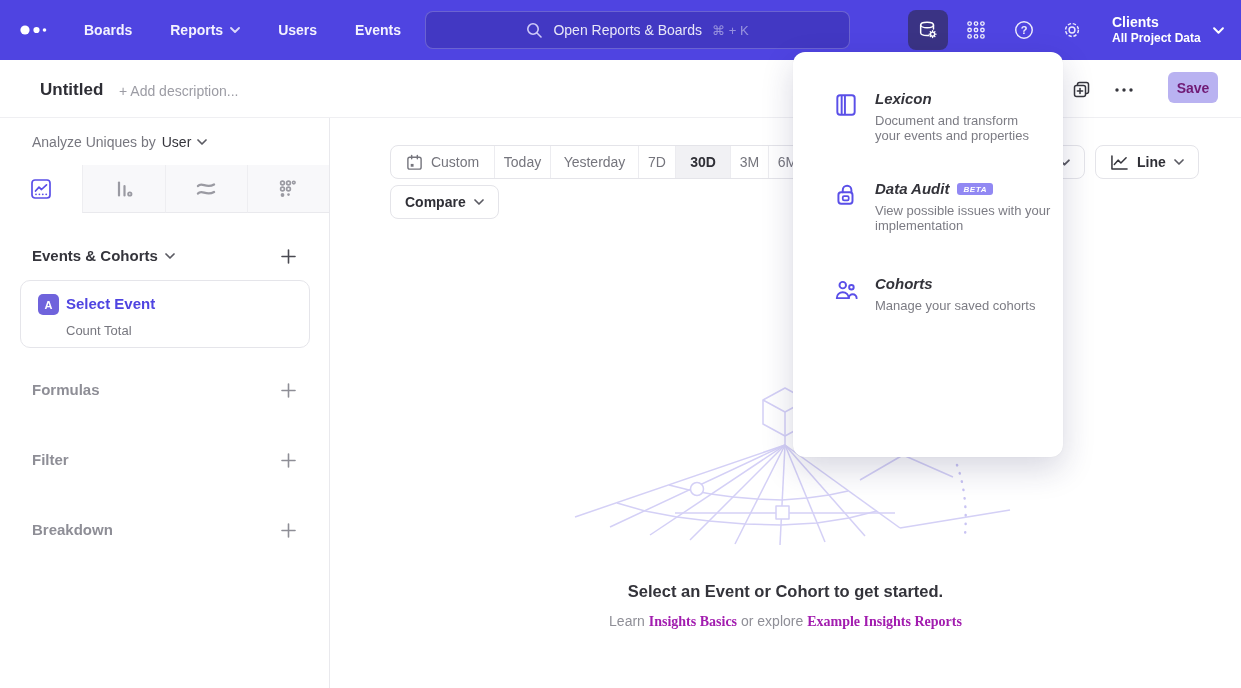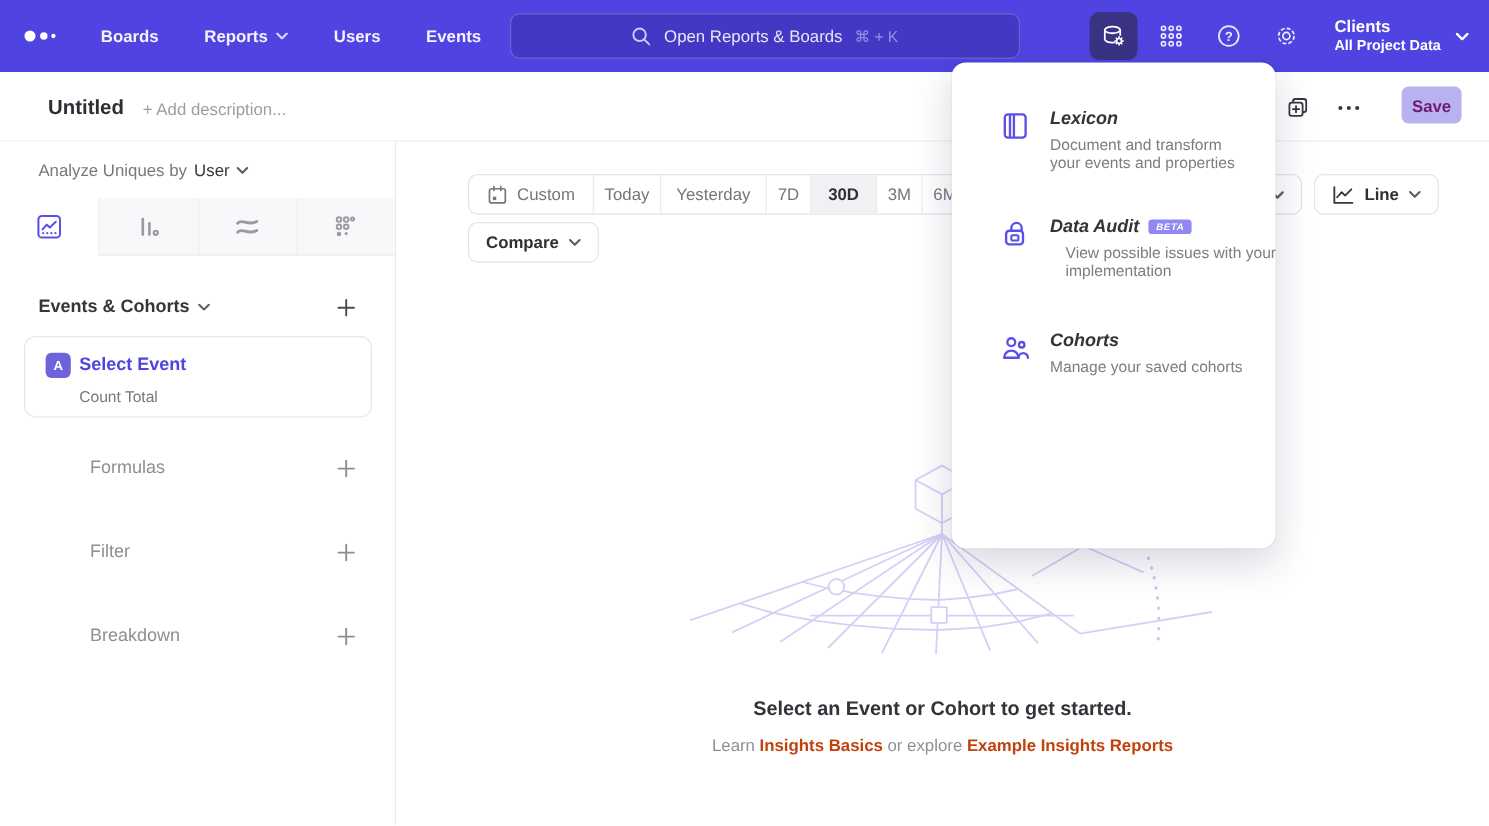--- a/index.html
+++ b/index.html
@@ -43,21 +43,21 @@
   .tabs { position:absolute; left:0; top:47px; width:329px; height:48px; display:grid; grid-template-columns:1fr 1fr 1fr 1fr; }
   .tab { display:flex; align-items:center; justify-content:center; background:#f8f8fa; border-bottom:1px solid #e9e9ed; border-left:1px solid #eeeef1; cursor:pointer; }
   .tab.selected { background:#fff; border-bottom:1px solid transparent; border-left:none; }
   .sec-head { position:absolute; left:32px; font-size:15px; font-weight:700; color:#35353c; display:flex; align-items:center; gap:7px; cursor:pointer; }
   .plus-btn { position:absolute; right:30px; width:22px; height:22px; display:flex; align-items:center; justify-content:center; cursor:pointer; }
   .event-card { position:absolute; left:20px; top:162px; width:290px; height:68px; border:1px solid #e5e5ea; border-radius:10px; background:#fff; cursor:pointer; }
   .event-badge { position:absolute; left:17px; top:13px; width:21px; height:21px; background:#6f63dc; border-radius:5px;
     color:#fff; font-size:11px; font-weight:700; display:flex; align-items:center; justify-content:center; }
   .event-title { position:absolute; left:45px; top:14px; font-size:15px; font-weight:600; color:#4f44e1; }
   .event-sub { position:absolute; left:45px; top:42px; font-size:13px; color:#77777f; }
-  .builder { position:absolute; left:32px; font-size:15px; font-weight:400; color:#8e8e96;margin-left:43px; }
+  .builder { position:absolute; left:32px; font-size:15px; font-weight:700; color:#8e8e96; }
 
   
   .seg { position:absolute; left:390px; top:145px; height:34px; width:695px; display:flex; align-items:stretch;
     border:1px solid #e4e4e9; border-radius:8px; background:#fff; overflow:hidden; }
   .seg-item { display:flex; align-items:center; justify-content:center; gap:8px; font-size:14px; color:#75757d;
     border-left:1px solid #ececf0; cursor:pointer; white-space:nowrap; }
   .seg-item:first-child { border-left:none; }
   .seg-item.selected { background:#f1f1f4; color:#2f2f36; font-weight:700; }
   .seg-spacer { flex:1; border-left:1px solid #ececf0; }
   .pill-btn { position:absolute; height:34px; display:flex; align-items:center; gap:8px; padding:0 14px;
@@ -71,21 +71,21 @@
   .menu-icon { width:26px; flex:0 0 26px; padding-top:2px; }
   .menu-title { font-size:15px; font-weight:700; color:#33333a; display:flex; align-items:center; gap:8px;font-style:italic; }
   .menu-desc { font-size:13px; color:#7c7c84; line-height:15px; margin-top:6px; }
   .beta { background:#9188f3; color:#fff; font-size:8px; font-weight:700; letter-spacing:0.6px; border-radius:3px; padding:2px 6px 1px; }
   .menu-hl { position:absolute; left:14px; top:289px; width:242px; height:104px; background:#f3f3f6; border-radius:8px; cursor:pointer; }
   .menu-hl .menu-item { left:26px; right:12px; top:14px; }
 
   
   .empty-title { position:absolute; left:330px; top:582px; width:911px; text-align:center; font-size:16.5px; font-weight:700; color:#33333a; }
   .empty-links { position:absolute; left:330px; top:613px; width:911px; text-align:center; font-size:14px; color:#8f8f97; }
-  .empty-links a { color:#c2410c; font-weight:700; text-decoration:none; cursor:pointer; }
+  .empty-links a { color:#a21caf; font-weight:700; text-decoration:none; cursor:pointer;font-family:Liberation Serif, serif; }
 
   svg { display:block; }
 </style>
 </head>
 <body>
 
 <header class="nav">
   <span class="abs" style="left:18px;top:22px;">
     <svg width="34" height="16" viewBox="0 0 34 16">
       <circle cx="7" cy="8" r="4.6" fill="#fff"></circle>
@@ -417,21 +417,21 @@
         <rect x="5" y="9.5" width="13" height="10.5" rx="2.5" fill="none" stroke="#5a4fe8" stroke-width="1.8"></rect>
         <path d="M9,9.5 V7.5 a4,4 0 0 1 8,0 V9.5" fill="none" stroke="#5a4fe8" stroke-width="1.8" stroke-linecap="round"></path>
         <rect x="9" y="13" width="5.5" height="4" rx="1.2" fill="none" stroke="#5a4fe8" stroke-width="1.6"></rect>
       </svg>
     </span>
     <span>
       <div class="menu-title">
         <span>Data Audit</span>
         <span class="beta">BETA</span>
       </div>
-      <div class="menu-desc" style="width:185px;margin-left:13px;">View possible issues with your implementation</div>
+      <div class="menu-desc" style="width:185px;">View possible issues with your implementation</div>
     </span>
   </div>
 
   <div class="menu-item" style="top:223px;">
     <span class="menu-icon">
       <svg width="26" height="26" viewBox="0 0 24 24">
         <g fill="none" stroke="#5a4fe8" stroke-width="1.8" stroke-linecap="round">
           <circle cx="9" cy="7.5" r="3"></circle>
           <path d="M3.5,19.5 a5.5,5.5 0 0 1 11,0 z" stroke-linejoin="round"></path>
           <circle cx="17" cy="9.5" r="2.1"></circle>

